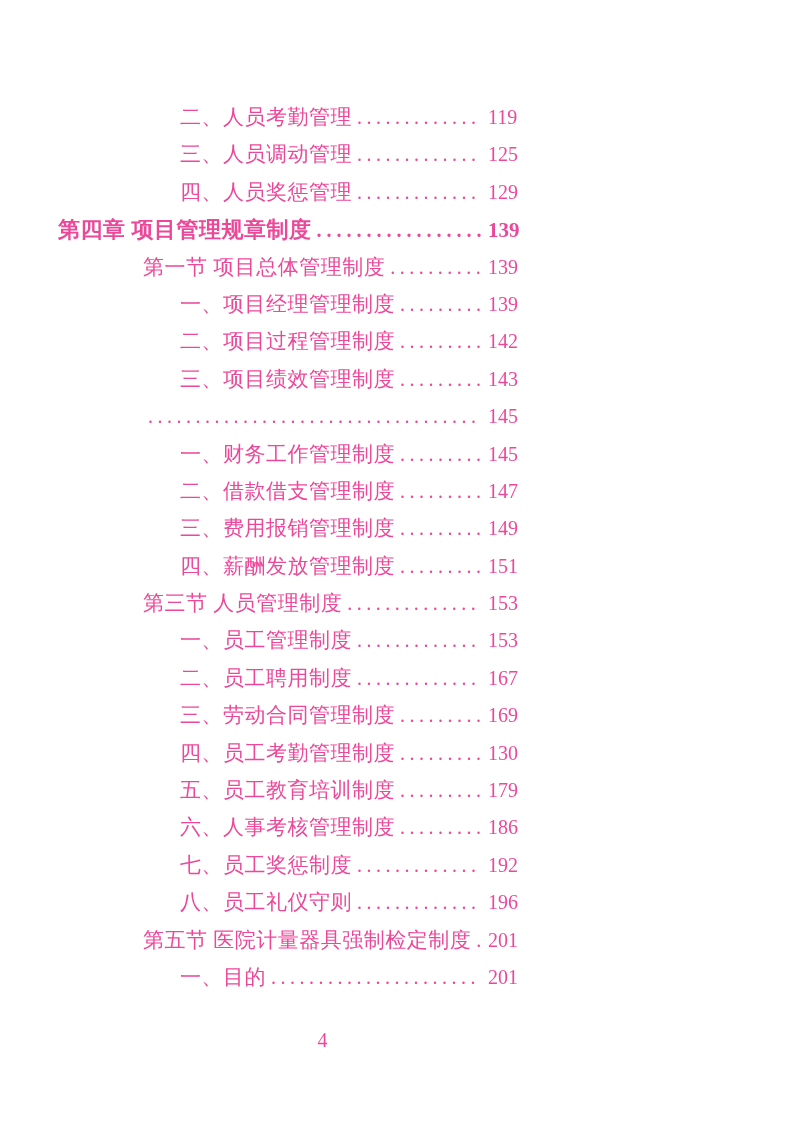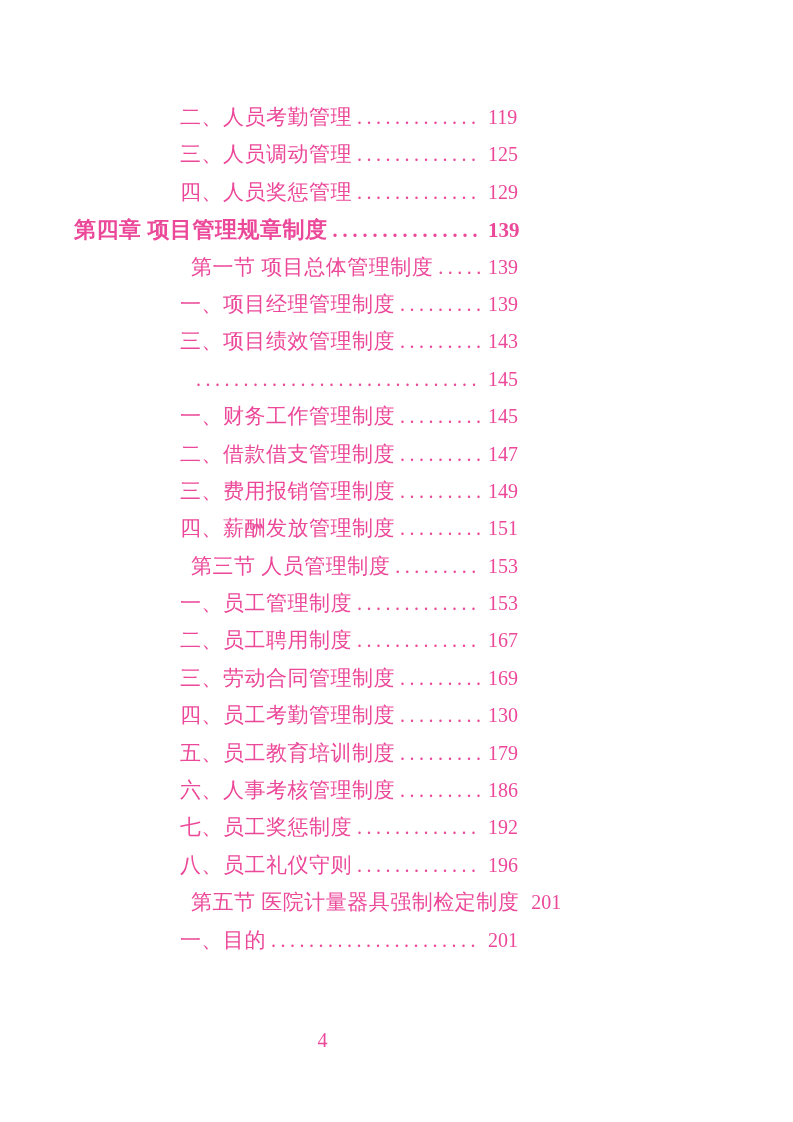--- a/index.html
+++ b/index.html
@@ -24,28 +24,27 @@
   }
   .row {
     display: flex;
     align-items: baseline;
     height: 37.4px;
     line-height: 37.4px;
     padding-right: 121px;
     white-space: nowrap;
   }
   .row.level-chapter {
-    padding-left: 74px;
+    padding-left: 58px;
     font-weight: 700;
     font-size: 22px;
   }
   .row.level-section {
     padding-left: 143px;
     font-size: 21px;
-    margin-left: 48px;
   }
   .row.level-item {
     padding-left: 180px;
     font-size: 21px;
   }
   .title {
     white-space: nowrap;
     letter-spacing: 0.5px;
   }
   .dots {
@@ -118,20 +117,25 @@
     <span class="dots"></span>
     <span class="pagenum">139</span>
   </div>
 
   <div class="row level-item">
     <span class="title">一、项目经理管理制度</span>
     <span class="dots"></span>
     <span class="pagenum">139</span>
   </div>
 
+  <div class="row level-item">
+    <span class="title">二、项目过程管理制度</span>
+    <span class="dots"></span>
+    <span class="pagenum">142</span>
+  </div>
 
   <div class="row level-item">
     <span class="title">三、项目绩效管理制度</span>
     <span class="dots"></span>
     <span class="pagenum">143</span>
   </div>
 
   <div class="row level-section">
     <span class="dots"></span>
     <span class="pagenum">145</span>

